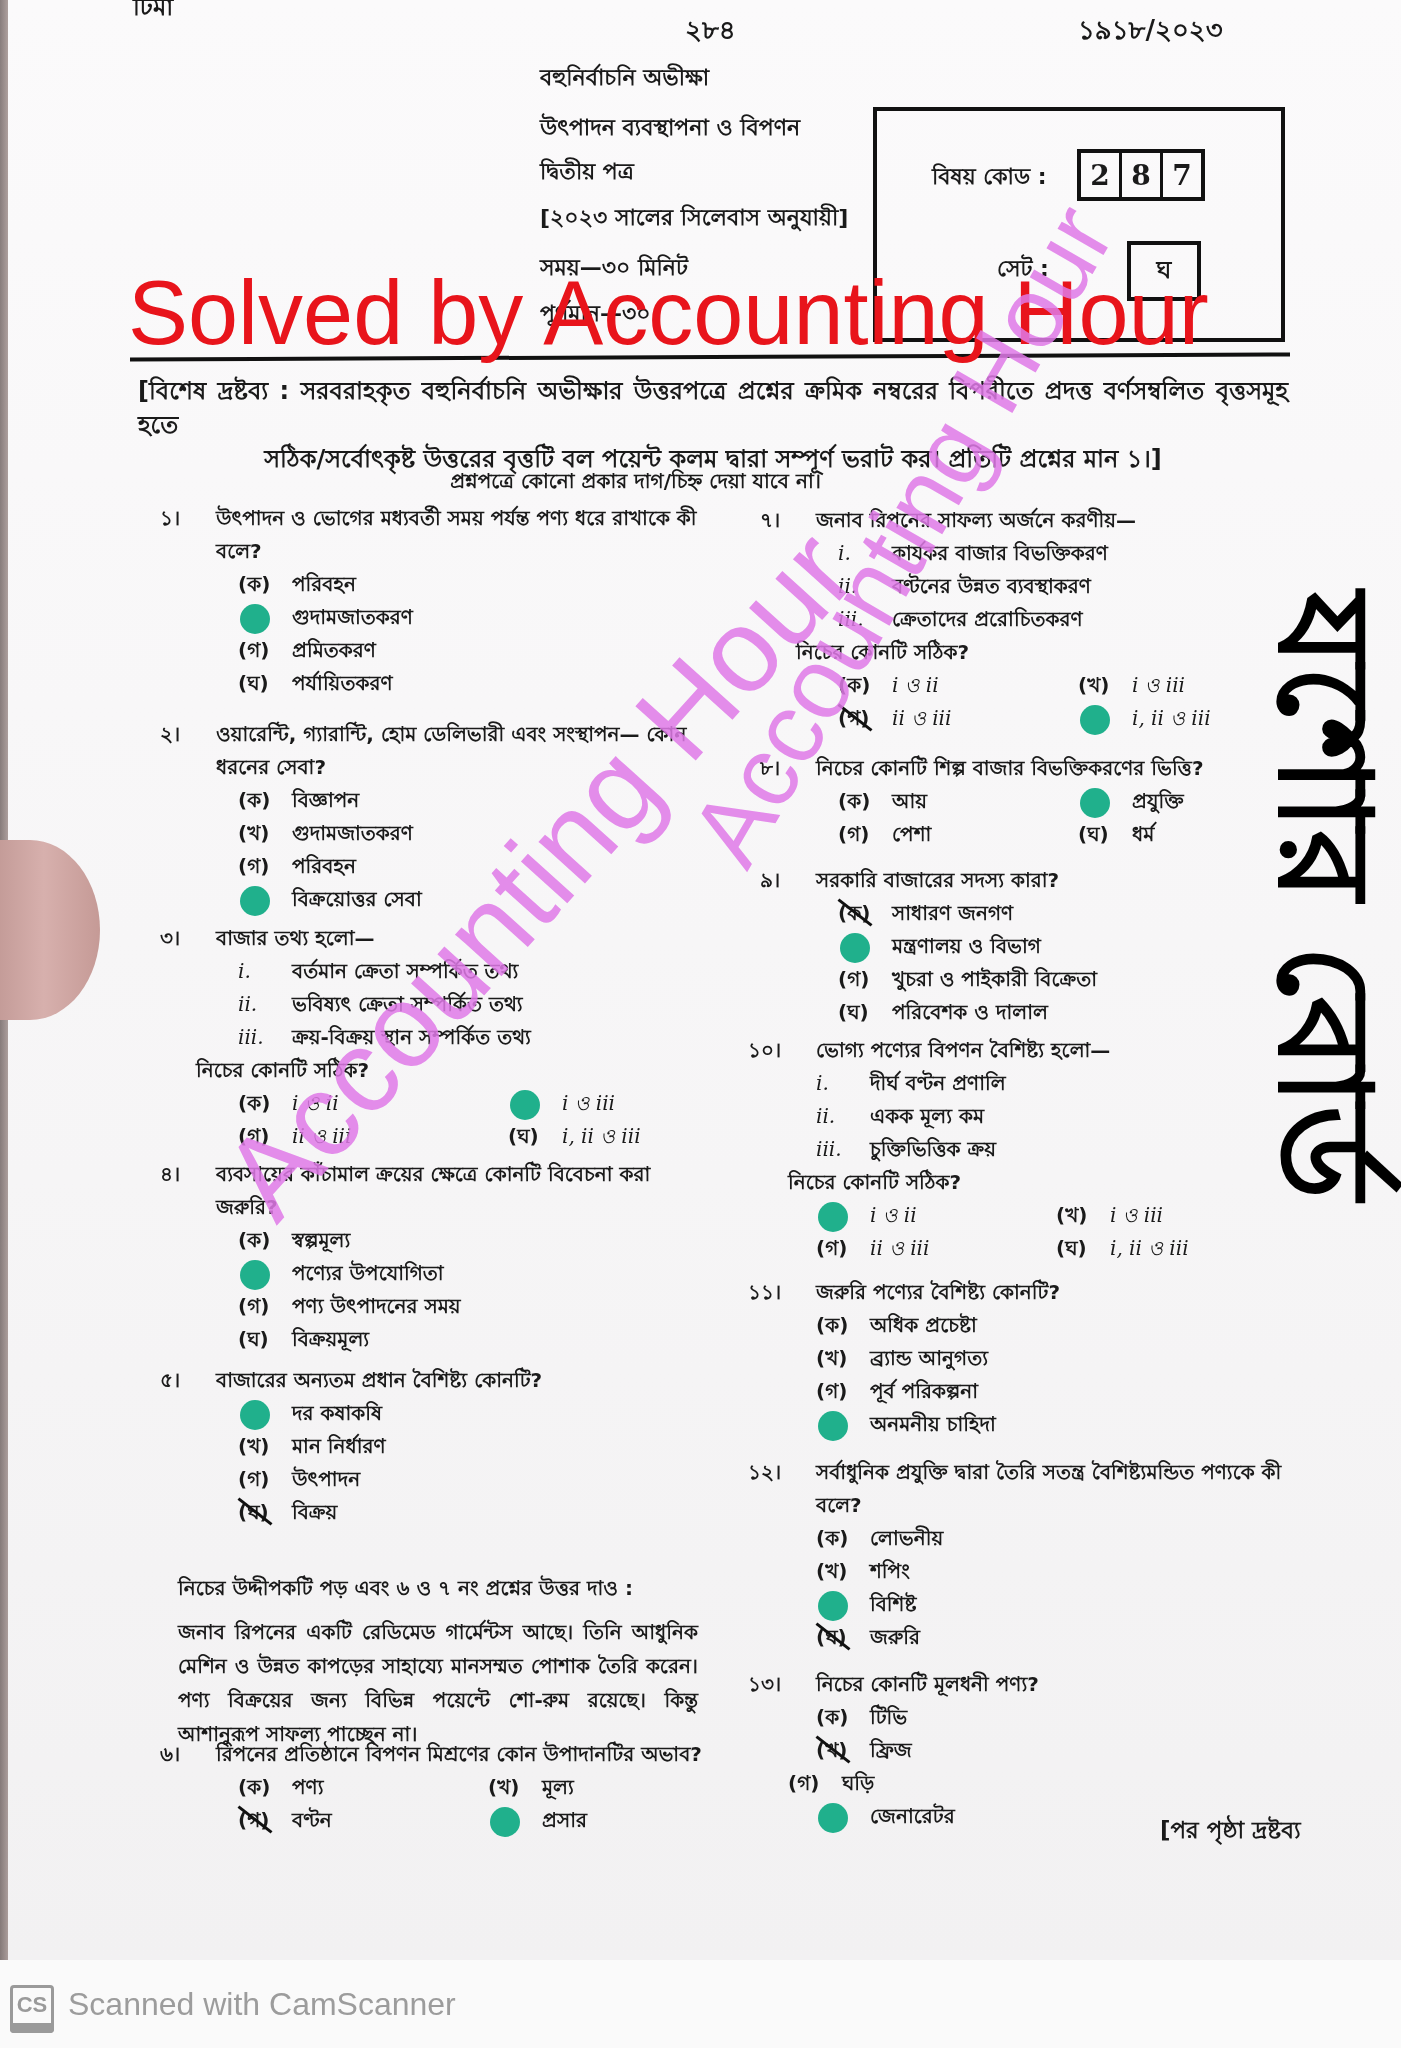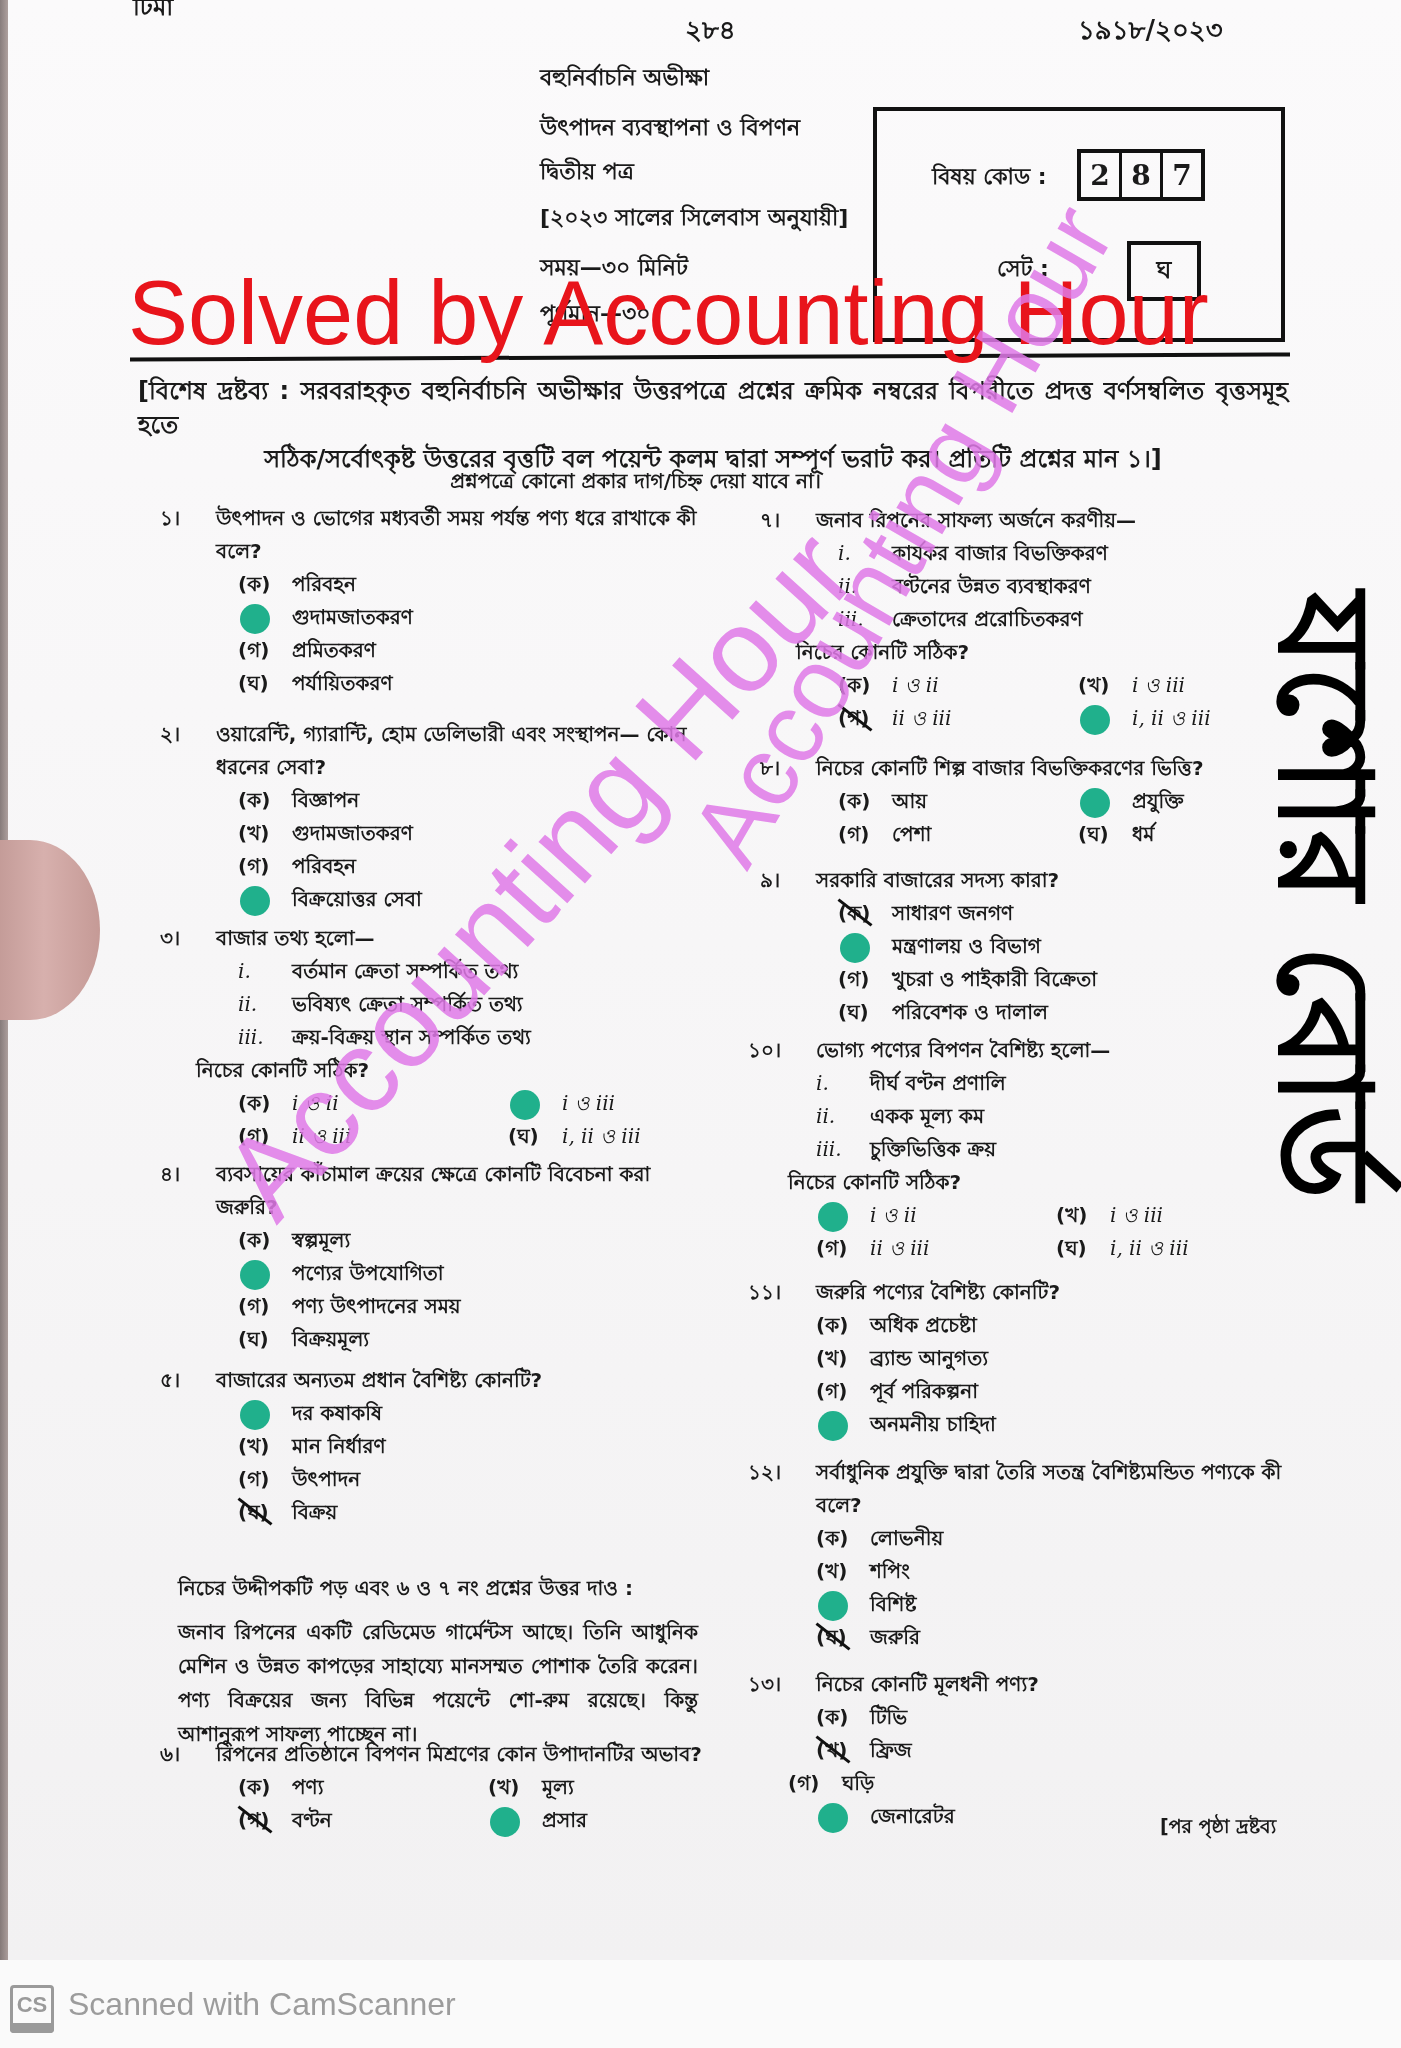--- a/index.html
+++ b/index.html
@@ -57,21 +57,21 @@
   .stem { position: absolute; left: 178px; top: 1573px; font-size: 20px; font-weight: bold; }
   .passage { position: absolute; left: 178px; top: 1615px; width: 520px; font-size: 20px; font-weight: bold; line-height: 34px; text-align: justify; }
   .vertical-board {
     position: absolute; left: 1228px; top: 592px; font-size: 128px; font-weight: bold; color: #000;
     transform-origin: left top; transform: rotate(90deg) translate(0, -160px); white-space: nowrap; line-height: 1;
   }
   .wm {
     position: absolute; color: #e07ae8; opacity: 0.85; font-family: "Liberation Sans", sans-serif; font-size: 118px;
     transform-origin: left bottom; white-space: nowrap; line-height: 1;
   }
-  .next-page { position: absolute; left: 1160px; top: 1812px; font-size: 19px; font-weight: bold; }
+  .next-page { position: absolute; left: 1160px; top: 1812px; font-size: 23px; font-weight: bold; }
   .finger {
     position: absolute; left: -40px; top: 840px; width: 140px; height: 180px; border-radius: 0 70px 70px 0 / 0 90px 90px 0;
     background: linear-gradient(90deg, #b38a86, #d7b0ad 60%, #c59a96);
   }
   .left-edge { position: absolute; left: 0; top: 0; width: 8px; height: 1960px; background: linear-gradient(90deg,#3b2a28,#7a6460); opacity: .6; }
   .cam-footer { position: absolute; left: 0; top: 1960px; width: 1401px; height: 88px; background: #fafafa; }
   .cam-logo { position: absolute; left: 10px; top: 1985px; width: 44px; height: 48px; border: 3px solid #9a9a9a; border-radius: 4px; box-sizing: border-box;
               font-family: "Liberation Sans", sans-serif; font-weight: bold; font-size: 22px; color: #9a9a9a; text-align: center; line-height: 34px; }
   .cam-logo::after { content: ""; position: absolute; left: -3px; bottom: -3px; width: 44px; height: 10px; background: #9a9a9a; border-radius: 0 0 4px 4px; }
   .cam-text { position: absolute; left: 68px; top: 1986px; font-family: "Liberation Sans", sans-serif; font-size: 32px; color: #9c9c9c; }

